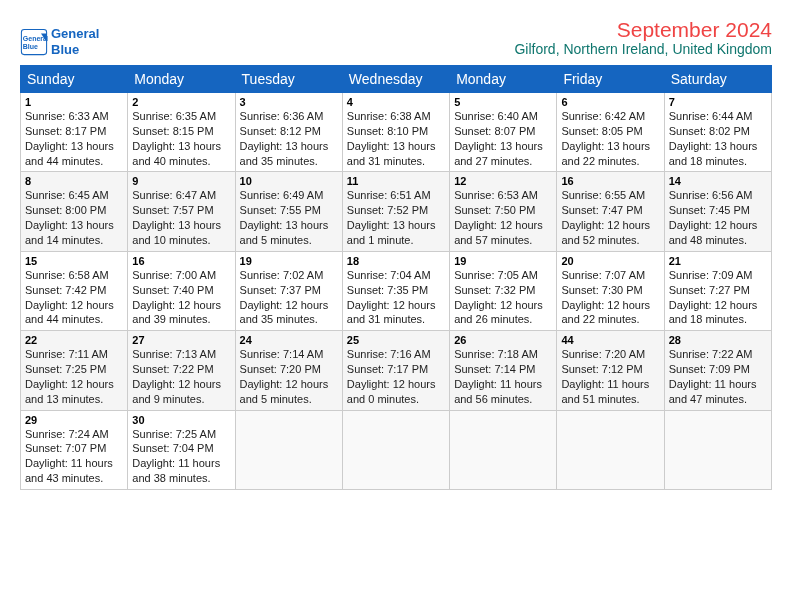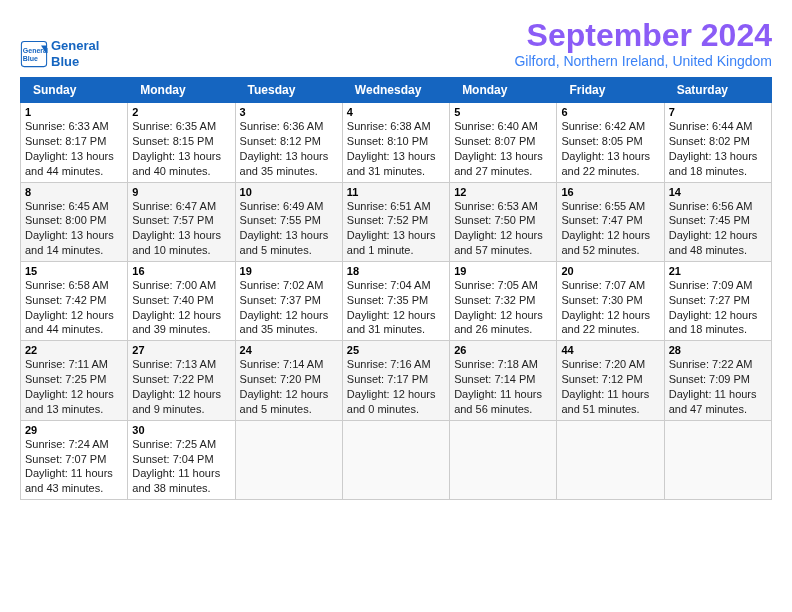--- a/index.html
+++ b/index.html
@@ -29,41 +29,41 @@
     }
     .logo-icon {
       width: 28px;
       height: 28px;
       margin-right: 3px;
     }
     .title-block {
       text-align: right;
     }
     .title-block h1 {
-      font-size: 32px;
-      font-weight: bold;
-      color: #8b5cf6;
+      font-size: 21px;
+      font-weight: normal;
+      color: #ef4444;
       line-height: 1.1;
     }
     .title-block h2 {
       font-size: 14px;
       font-weight: normal;
-      color: #3b82f6;
+      color: #0f766e;
     }
     .calendar {
       width: 100%;
       border-collapse: collapse;
       font-size: 9.5px;
     }
     .calendar thead tr th {
       background: #1565c0;
       color: #fff;
-      font-weight: bold;
-      font-size: 12px;
-      padding: 5px 12px;
+      font-weight: normal;
+      font-size: 14px;
+      padding: 5px 6px;
       text-align: left;
       border: 1px solid #1565c0;
     }
     .calendar tbody tr td {
       border: 1px solid #ccc;
       vertical-align: top;
       padding: 3px 4px;
       height: 78px;
       background: #fff;
       width: calc(100% / 7);

